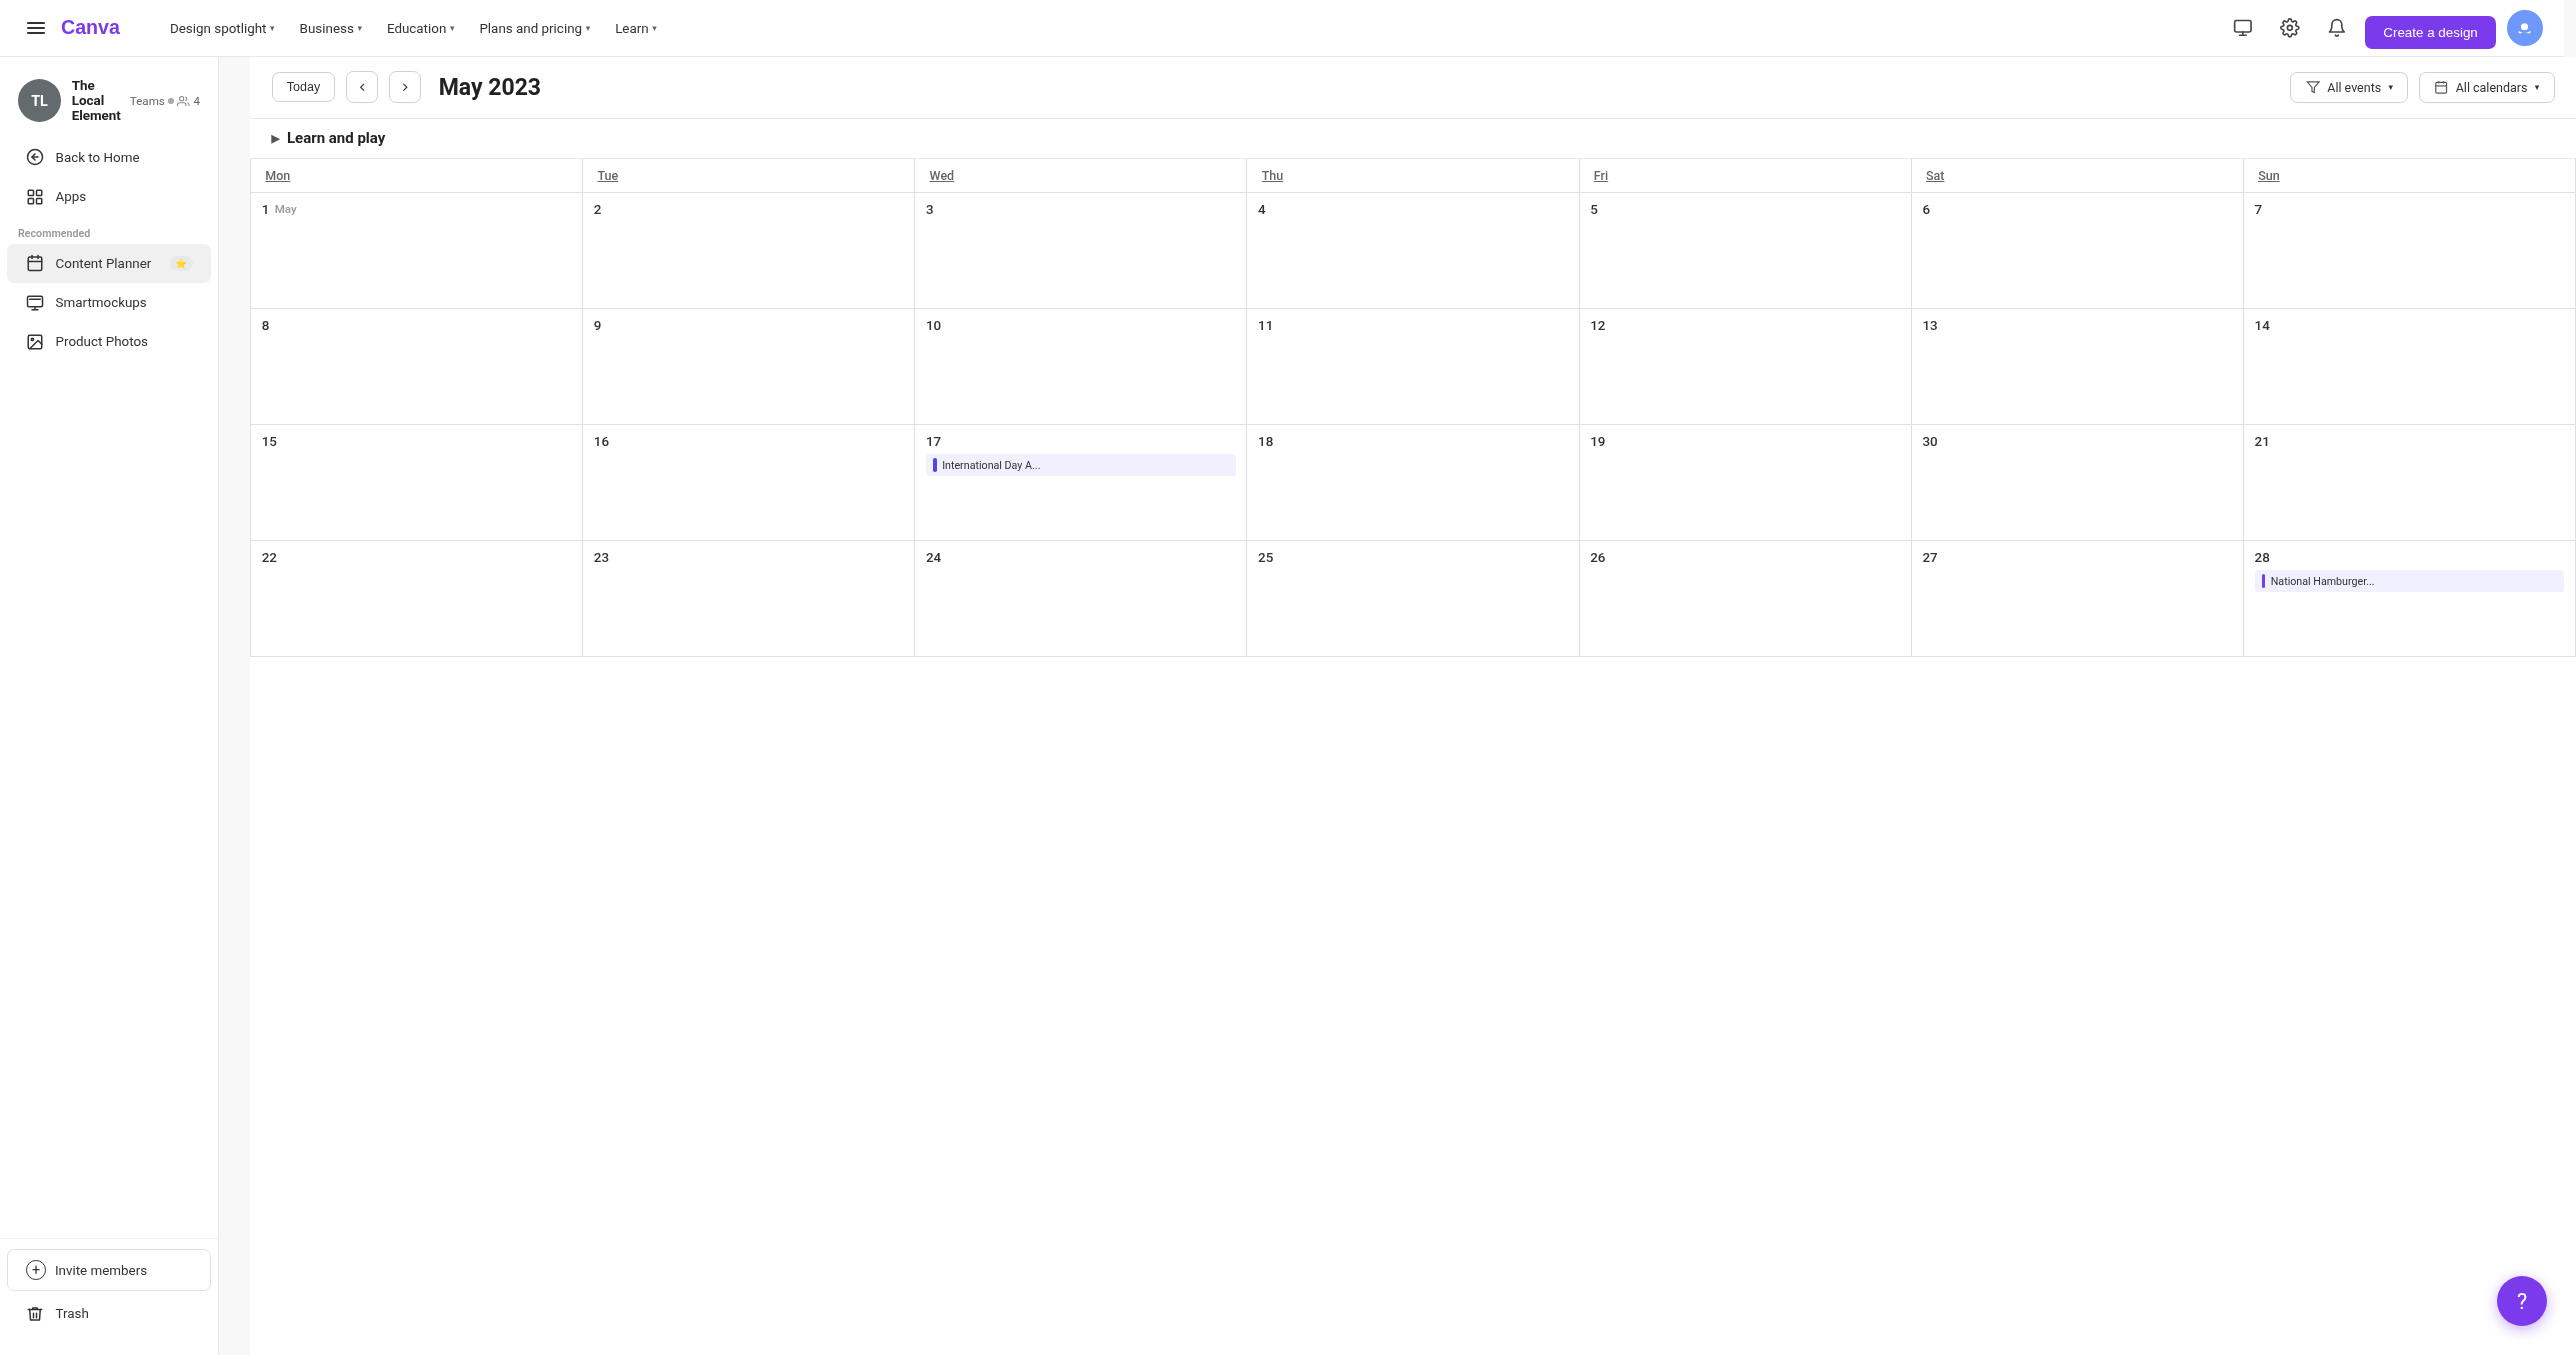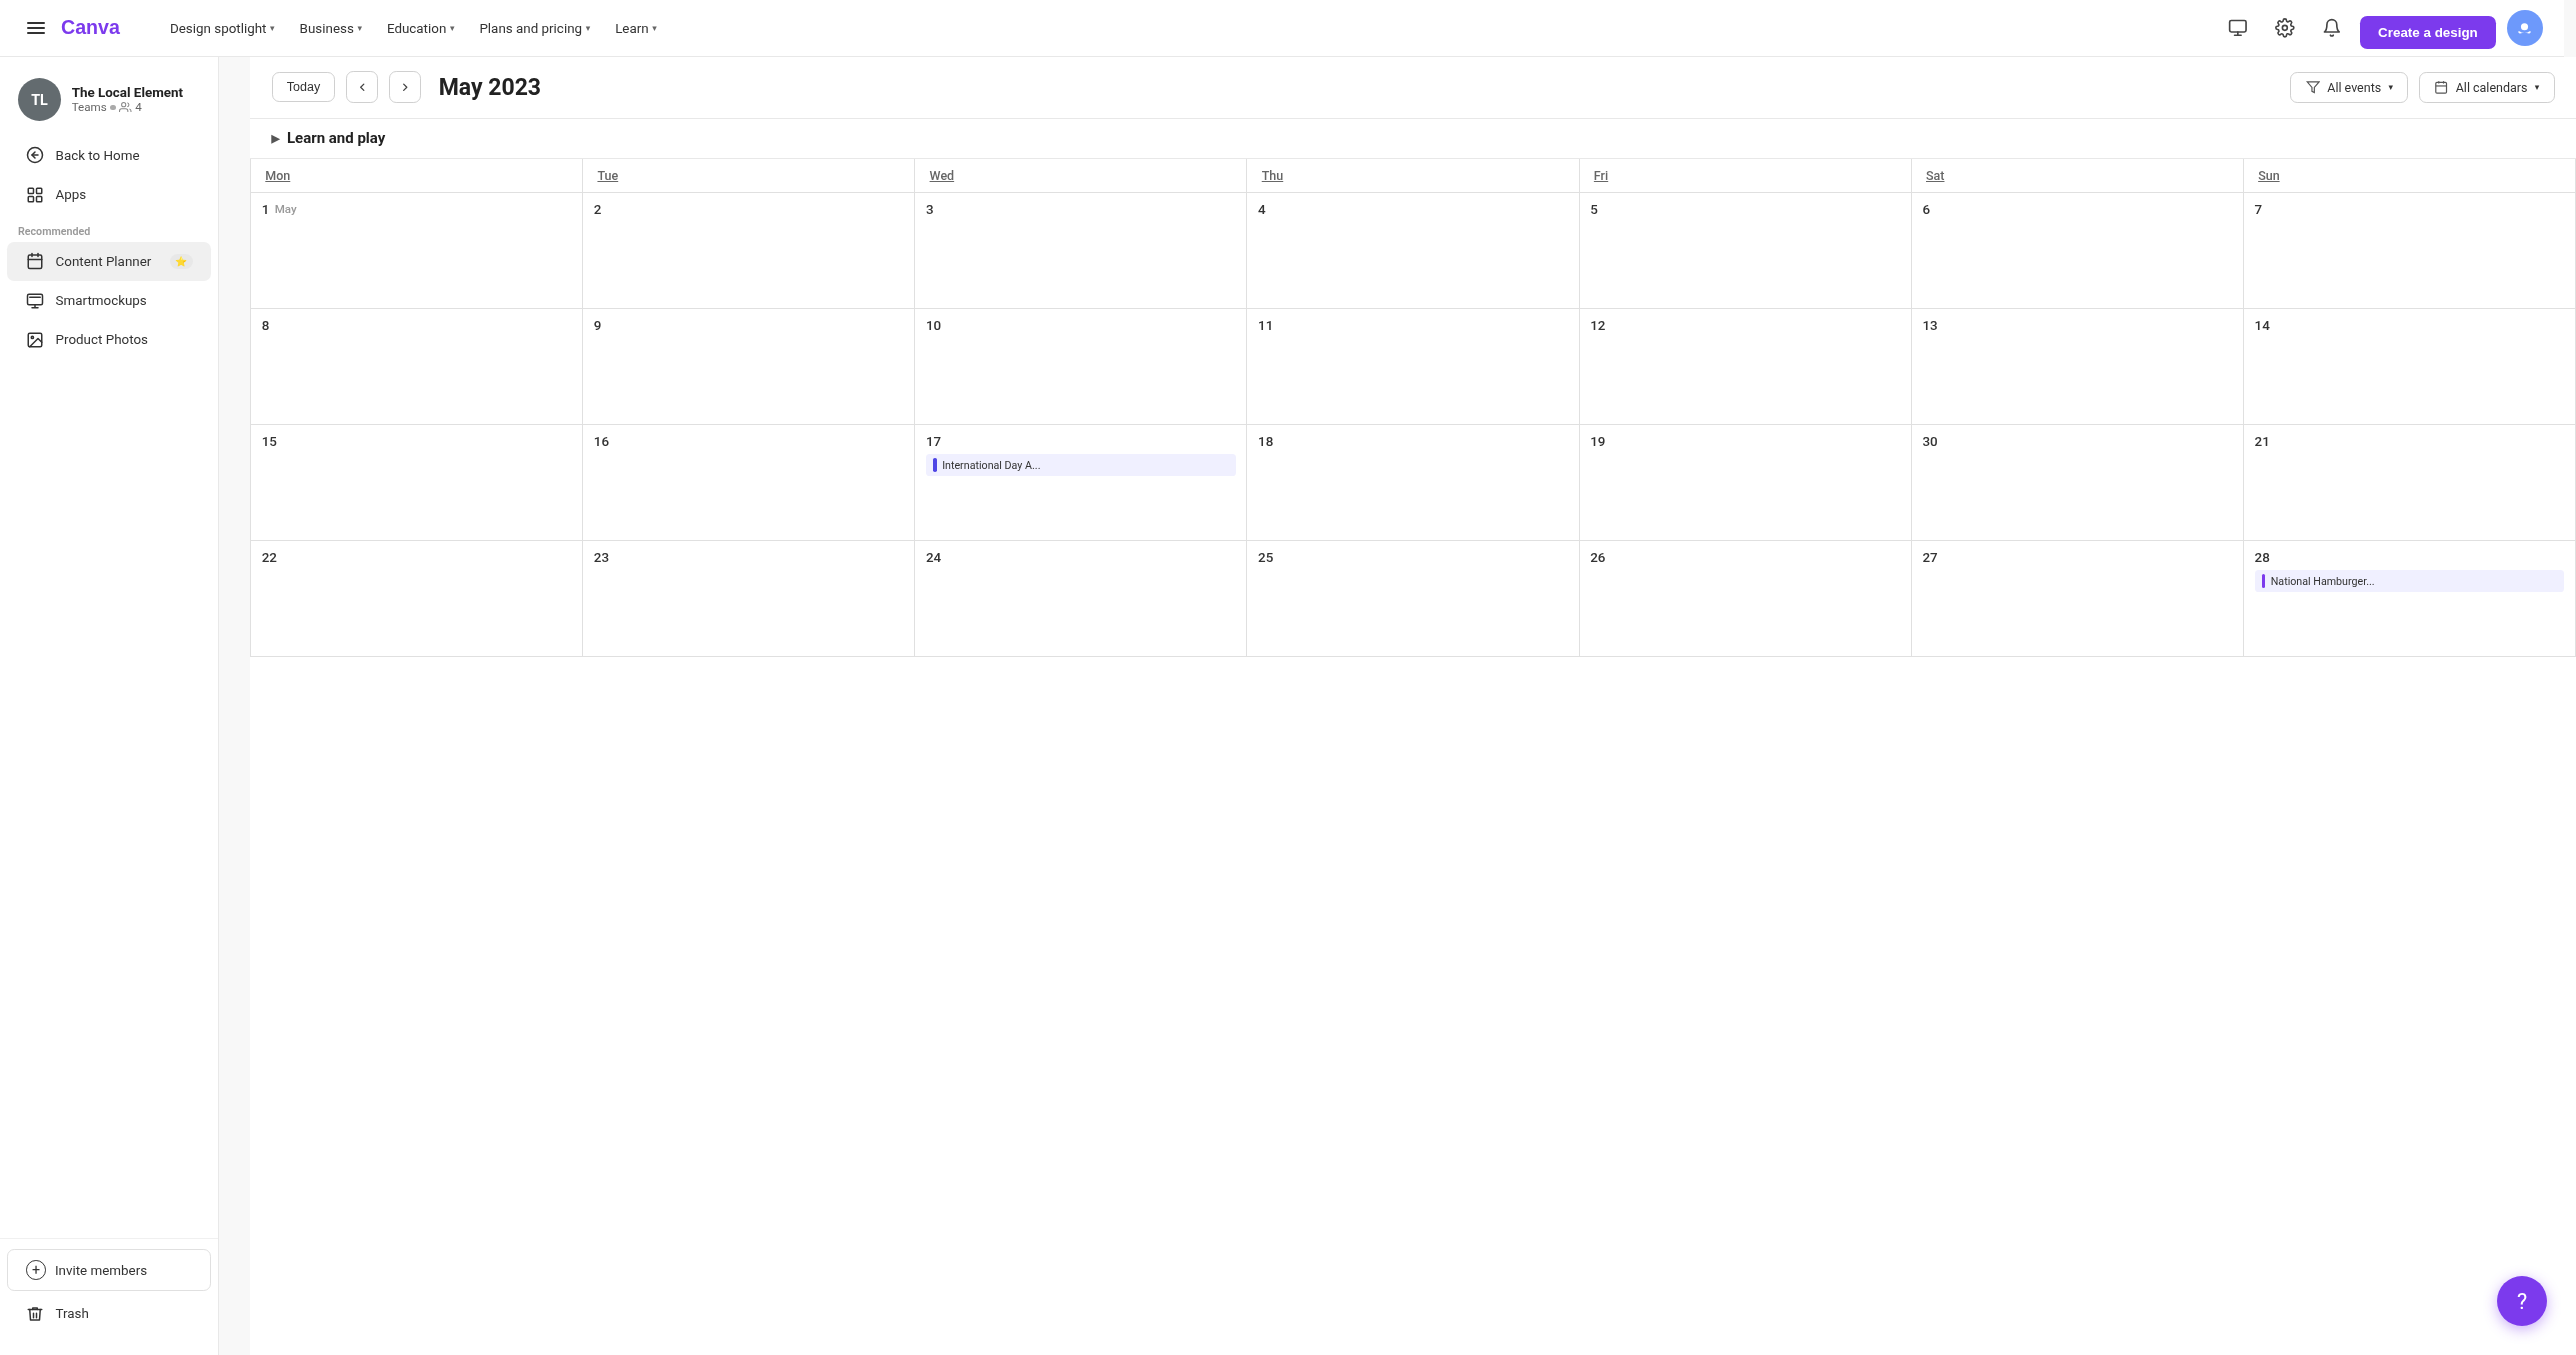--- a/index.html
+++ b/index.html
@@ -18,41 +18,41 @@
     .topnav-links { display: flex; align-items: center; gap: 3.6px; flex: 1; }
     .topnav-link {
       display: flex; align-items: center; gap: 3.6px; padding: 7.2px 10.7px;
       font-size: 13.4px; color: #333; cursor: pointer; border-radius: 5.4px; white-space: nowrap;
     }
     .topnav-link .chevron { font-size: 9px; color: #666; }
     .topnav-right { display: flex; align-items: center; gap: 10.7px; }
     .topnav-icon-btn { width: 36px; height: 36px; display: flex; align-items: center; justify-content: center; cursor: pointer; border-radius: 7.2px; }
     .topnav-create-btn {
       background: #7c3aed; color: #fff; border: none; border-radius: 7.2px;
-      padding: 9px 18px; font-size: 13.4px; font-weight: 700; cursor: pointer; white-space: nowrap; margin-top: 8px;
+      padding: 9px 18px; font-size: 13.4px; font-weight: 400; cursor: pointer; white-space: nowrap; margin-top: 8px;
     }
     .topnav-avatar-btn {
       width: 36px; height: 36px; border-radius: 50%; background: #6d99fb;
       display: flex; align-items: center; justify-content: center; cursor: pointer; overflow: hidden;
     }
     .topnav-avatar-btn svg { width: 25px; height: 25px; }
 
     
     .sidebar {
       position: fixed; top: 57px; left: 0; bottom: 0; width: 219px;
       background: #fff; border-right: 0.9px solid #e8e8e8;
       display: flex; flex-direction: column; padding: 14.3px 0;
     }
     .sidebar-user { display: flex; align-items: center; gap: 10.7px; padding: 7.2px 18px 14.3px; }
     .sidebar-user-avatar {
       width: 43px; height: 43px; border-radius: 50%; background: #636b6f;
       display: flex; align-items: center; justify-content: center;
       font-size: 14.3px; font-weight: 700; color: #fff; flex-shrink: 0;
     }
-    .sidebar-user-info { display: flex; flex-direction: column; }
+    .sidebar-user-info { display: flex; }
     .sidebar-user-name { font-size: 13.4px; font-weight: 700; color: #222; }
     .sidebar-user-team { font-size: 11.6px; color: #666; display: flex; align-items: center; gap: 3.6px; }
     .sidebar-user-team .dot { width: 5.4px; height: 5.4px; border-radius: 50%; background: #aaa; }
     .sidebar-nav-item {
       display: flex; align-items: center; gap: 10.7px; padding: 9.8px 18px;
       cursor: pointer; font-size: 13.4px; color: #333; border-radius: 7.2px; margin: 0 7.2px;
     }
     .sidebar-nav-item.active { background: #f0f0f0; }
     .sidebar-nav-item .item-icon { width: 19.7px; height: 19.7px; display: flex; align-items: center; justify-content: center; flex-shrink: 0; }
     .sidebar-nav-item .badge { margin-left: auto; padding: 1.8px 5.4px; background: #e8e8e8; border-radius: 9px; font-size: 9.8px; }

